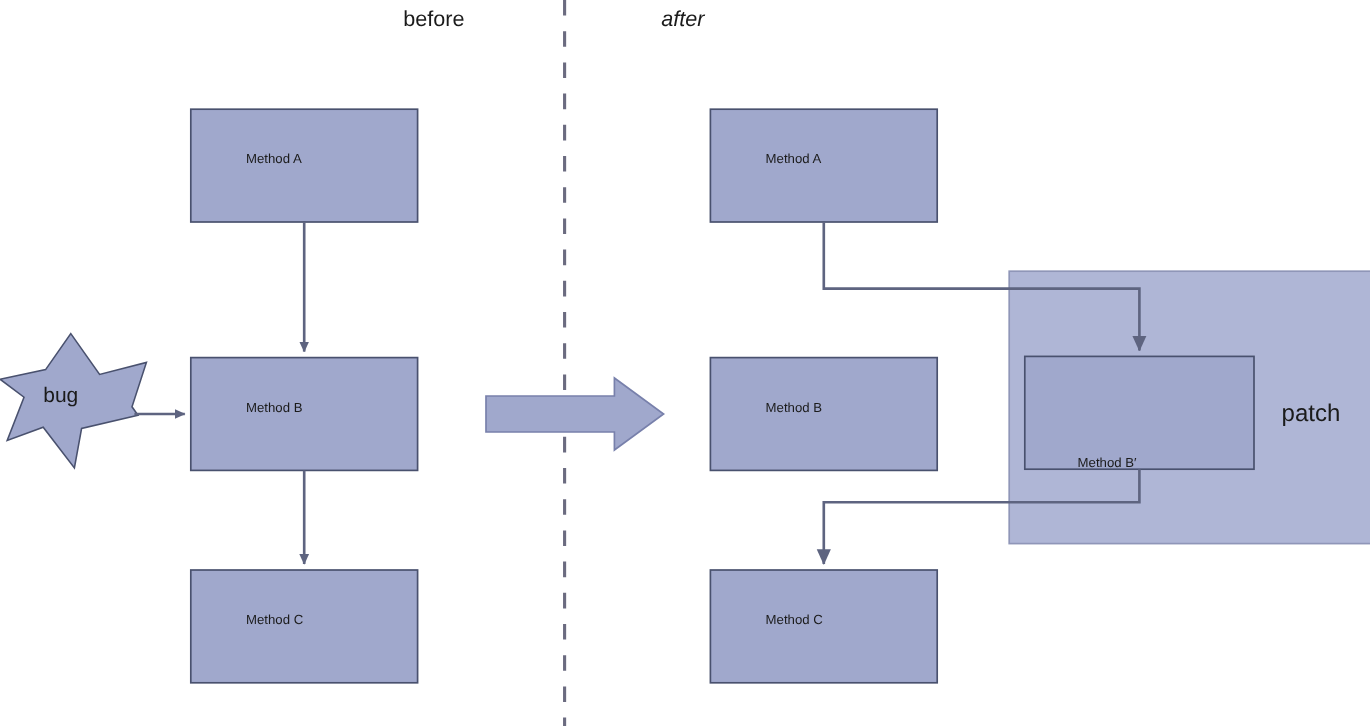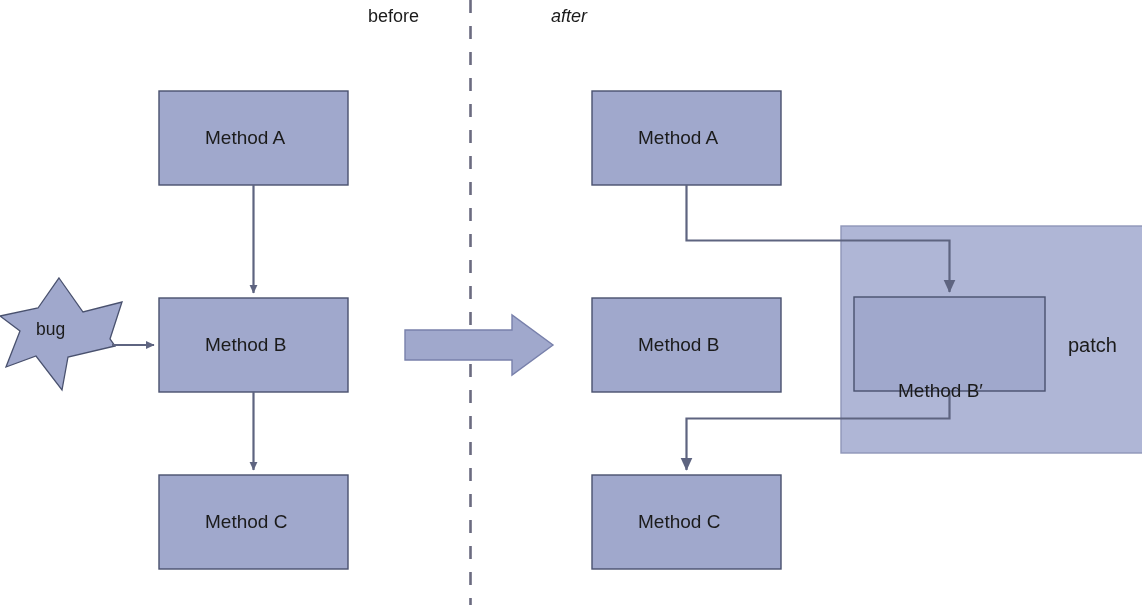--- a/index.html
+++ b/index.html
@@ -31,21 +31,21 @@
     font-family: "Liberation Sans", sans-serif;
     color: #1b1b1b;
     white-space: nowrap;
     pointer-events: none;
   }
   .hdr-lbl {
     font-size: 18px;
     line-height: 1;
   }
   .box-lbl {
-    font-size: 19px;
+    font-size: 11px;
     line-height: 1;
   }
   .patch-lbl {
     font-size: 20px;
     line-height: 1;
   }
   .bug-lbl {
     font-size: 17.5px;
     line-height: 1;
     text-align: center;
@@ -98,21 +98,21 @@
       <rect x="841" y="226" width="305" height="227" fill="#afb6d6" stroke="#8f96b8" stroke-width="1.4"></rect>
 
       <path d="M686.5,185 L686.5,240.5 L949.5,240.5 L949.5,292" fill="none" stroke="#5e6480" stroke-width="2.2" marker-end="url(#arrowheadWide)"></path>
 
       <rect x="854" y="297" width="191" height="94" fill="#a0a8cc" stroke="#49516e" stroke-width="1.4"></rect>
 
       <path d="M949.5,391 L949.5,418.5 L686.5,418.5 L686.5,470" fill="none" stroke="#5e6480" stroke-width="2.2" marker-end="url(#arrowheadWide)"></path>
     </g>
   </svg>
 
-  <div class="lbl hdr-lbl" style="left:336px; top:7px;margin-left:32px;">before</div>
+  <div class="lbl hdr-lbl" style="left:336px; top:7px;">before</div>
   <div class="lbl hdr-lbl" style="left:551px; top:7px;font-style:italic;">after</div>
 
   <div class="lbl bug-lbl" style="left:36px; top:321px;">bug</div>
 
   <div class="lbl box-lbl" style="left:205px; top:128px;">Method A</div>
   <div class="lbl box-lbl" style="left:205px; top:335px;">Method B</div>
   <div class="lbl box-lbl" style="left:205px; top:512px;">Method C</div>
 
   <div class="lbl box-lbl" style="left:638px; top:128px;">Method A</div>
   <div class="lbl box-lbl" style="left:638px; top:335px;">Method B</div>

